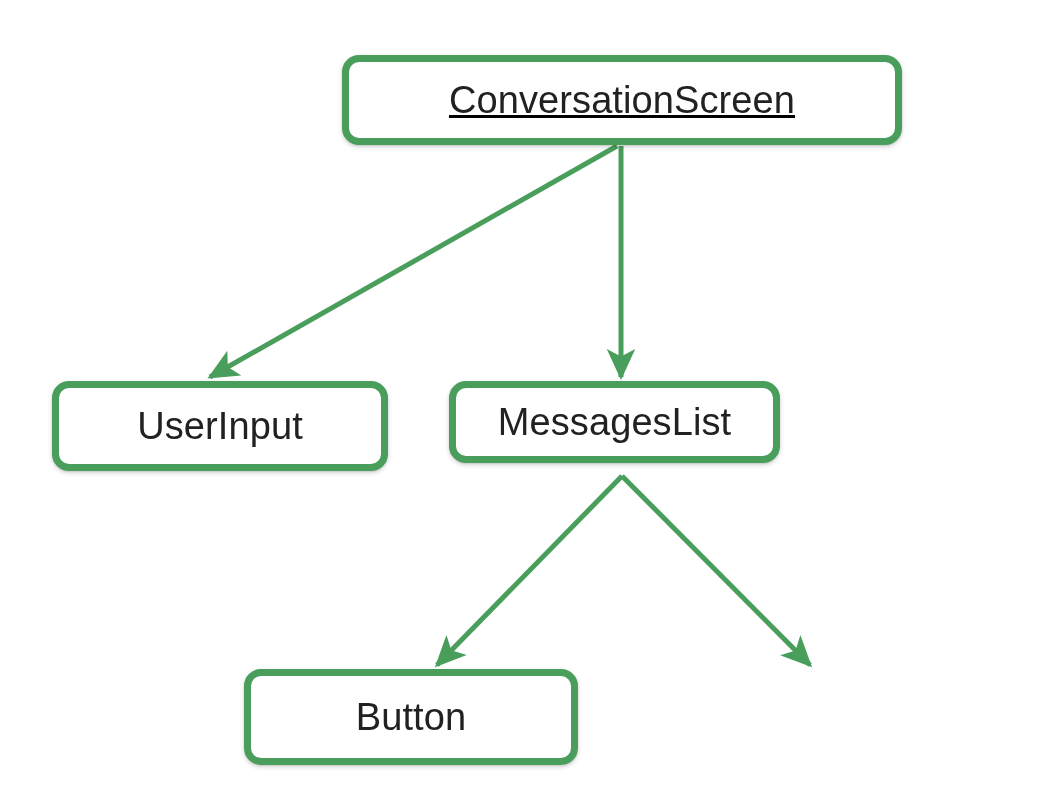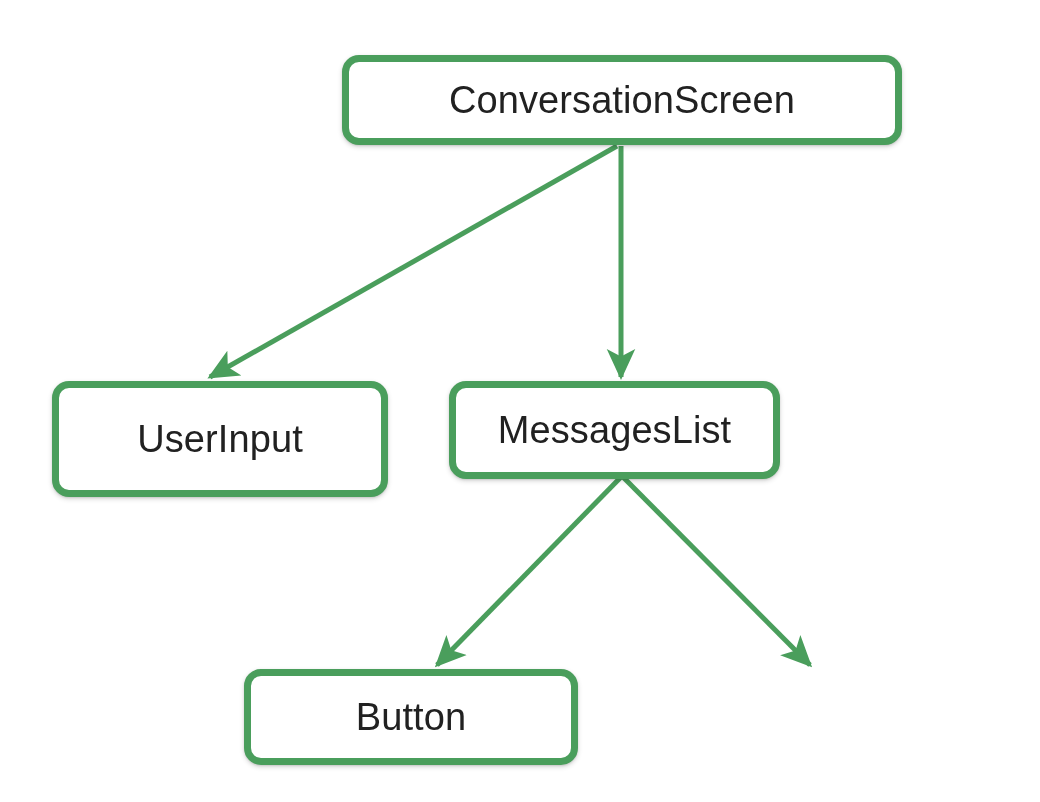--- a/index.html
+++ b/index.html
@@ -51,27 +51,27 @@
   #node-conversationscreen {
     left: 342px;
     top: 55px;
     width: 560px;
     height: 90px;
   }
   #node-userinput {
     left: 52px;
     top: 381px;
     width: 336px;
-    height: 116px;
+    height: 90px;
   }
   #node-messageslist {
     left: 449px;
     top: 381px;
     width: 331px;
-    height: 98px;
+    height: 82px;
   }
   #node-button {
     left: 244px;
     top: 669px;
     width: 334px;
     height: 96px;
   }
   #node-lazycolumn {
     left: 667px;
     top: 669px;
@@ -93,21 +93,21 @@
 
     <line x1="617" y1="146" x2="210" y2="377" stroke="#4a9e5c" stroke-width="5" stroke-linecap="butt" marker-end="url(#arrowhead)"></line>
 
     <line x1="621" y1="146" x2="621" y2="377" stroke="#4a9e5c" stroke-width="5" stroke-linecap="butt" marker-end="url(#arrowhead)"></line>
 
     <line x1="622" y1="476" x2="437" y2="665" stroke="#4a9e5c" stroke-width="5" stroke-linecap="butt" marker-end="url(#arrowhead)"></line>
 
     <line x1="622" y1="476" x2="810" y2="665" stroke="#4a9e5c" stroke-width="5" stroke-linecap="butt" marker-end="url(#arrowhead)"></line>
   </svg>
 
-  <div class="node" id="node-conversationscreen" style="border-color:#4a9e5c;">
+  <div class="node" id="node-conversationscreen" style="border-color:#4a9e5c;text-decoration:underline;">
     <span class="node-label">ConversationScreen</span>
   </div>
 
   <div class="node" id="node-userinput" style="border-color:#4a9e5c;">
     <span class="node-label">UserInput</span>
   </div>
 
   <div class="node" id="node-messageslist" style="border-color:#4a9e5c;">
     <span class="node-label">MessagesList</span>
   </div>

